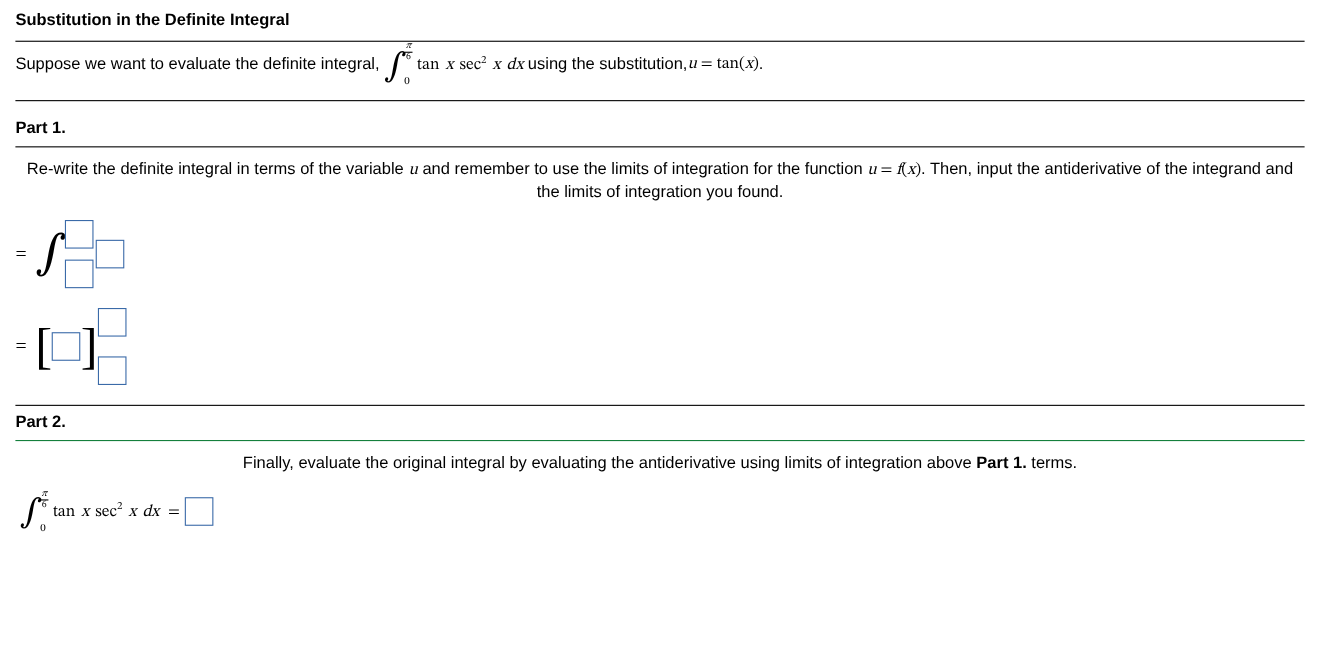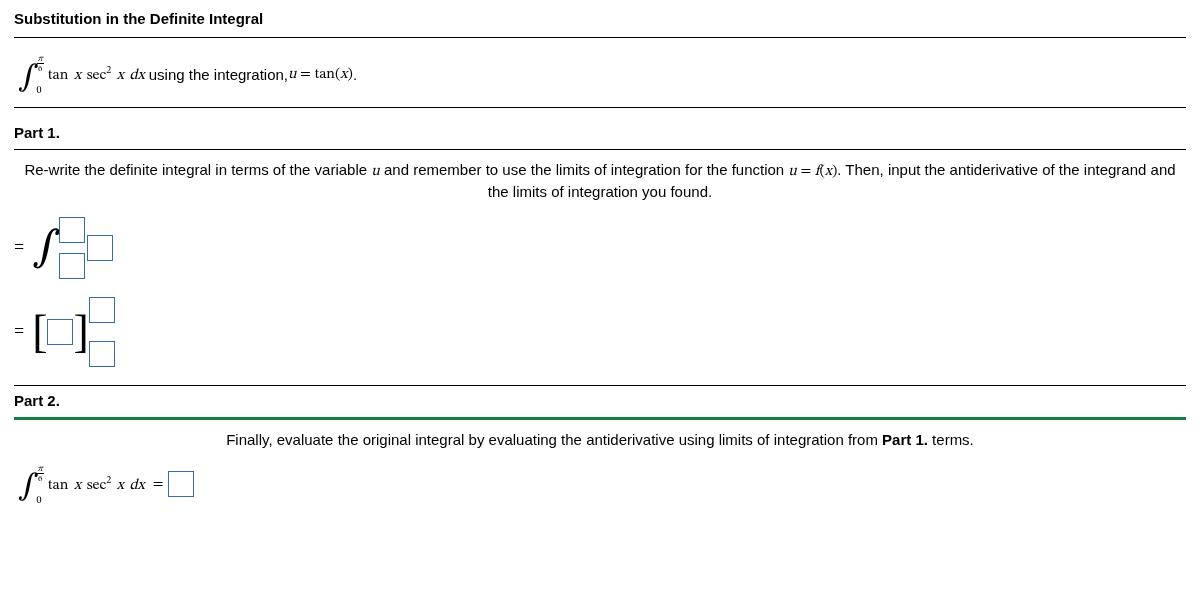--- a/index.html
+++ b/index.html
@@ -10,21 +10,20 @@
     margin: 0;
     padding: 10px 14px;
     width: 1200px;
     background: #fff;
   }
   .title {
     font-weight: bold;
     font-size: 15px;
     padding-bottom: 10px;
     border-bottom: 1px solid #000;
-    margin-bottom: 16px;
   }
   .intro-row {
     display: flex;
     align-items: center;
     flex-wrap: nowrap;
     padding-bottom: 12px;
     border-bottom: 1px solid #000;
     margin-bottom: 10px;
   }
   .part-header {
@@ -73,40 +72,41 @@
   .bracket-group { display:flex; align-items:center; }
   .bigbracket { font-size: 46px; line-height:1; font-family:"Cambria Math",Georgia,serif; font-weight:100;}
   .sup { font-size: 10px; vertical-align: super; }
 </style>
 </head>
 <body>
 
 <div class="title">Substitution in the Definite Integral</div>
 
 <div class="intro-row">
+  <span>Suppose we want to evaluate the definite integral, </span>
   <span class="intwrap math">
     <span class="intsym">∫</span>
     <span class="bounds">
       <span class="upper">
         <span class="frac">
             <span class="num ital">π</span>
             <span class="den">6</span>
           </span>
       </span>
       <span>0</span>
     </span>
     <span style="margin-left:4px;">
       <span>tan</span>
       <span class="ital" style="margin:0 2px;">x</span>
       <span>sec</span><span class="sup">2</span>
       <span class="ital" style="margin:0 2px;">x</span>
       <span class="ital">dx</span>
     </span>
   </span>
-  <span> using the integration, </span>
+  <span> using the substitution, </span>
   <span class="math">
     <span class="ital">u</span><span> = </span><span>tan(</span><span class="ital">x</span><span>)</span>
   </span>
     <span>.</span>
 </div>
 
 <div class="part-header">Part 1.</div>
 
 <div class="instr">
   <span>Re-write the definite integral in terms of the variable </span><span class="math ital">u</span><span> and remember to use the limits of integration for the function </span><span class="math ital">u</span><span class="math"> = </span><span class="math ital">f</span><span class="math">(</span><span class="math ital">x</span><span class="math">)</span><span>. Then, input the antiderivative of the integrand and the limits of integration you found.</span>
@@ -130,24 +130,24 @@
     <span class="bigbracket">]</span>
   </span>
   <span class="stackcol" style="margin-left:0;">
     <input class="box" style="">
     <input class="box" style="margin-top: 14px;">
   </span>
 </div>
 
 <div class="hr"></div>
 
-<div class="part-header" style="border-bottom:3px solid #15803d;">Part 2.</div>
+<div class="part-header" style="border-bottom:1px solid #15803d;">Part 2.</div>
 
 <div class="instr">
-  <span>Finally, evaluate the original integral by evaluating the antiderivative using limits of integration from </span><b>Part 1.</b><span> terms.</span>
+  <span>Finally, evaluate the original integral by evaluating the antiderivative using limits of integration above </span><b>Part 1.</b><span> terms.</span>
 </div>
 
 <div class="eq-row" style="margin-bottom:4px;">
   <span class="intwrap math">
     <span class="intsym">∫</span>
     <span class="bounds">
       <span class="upper">
         <span class="frac">
             <span class="num ital">π</span>
             <span class="den">6</span>

